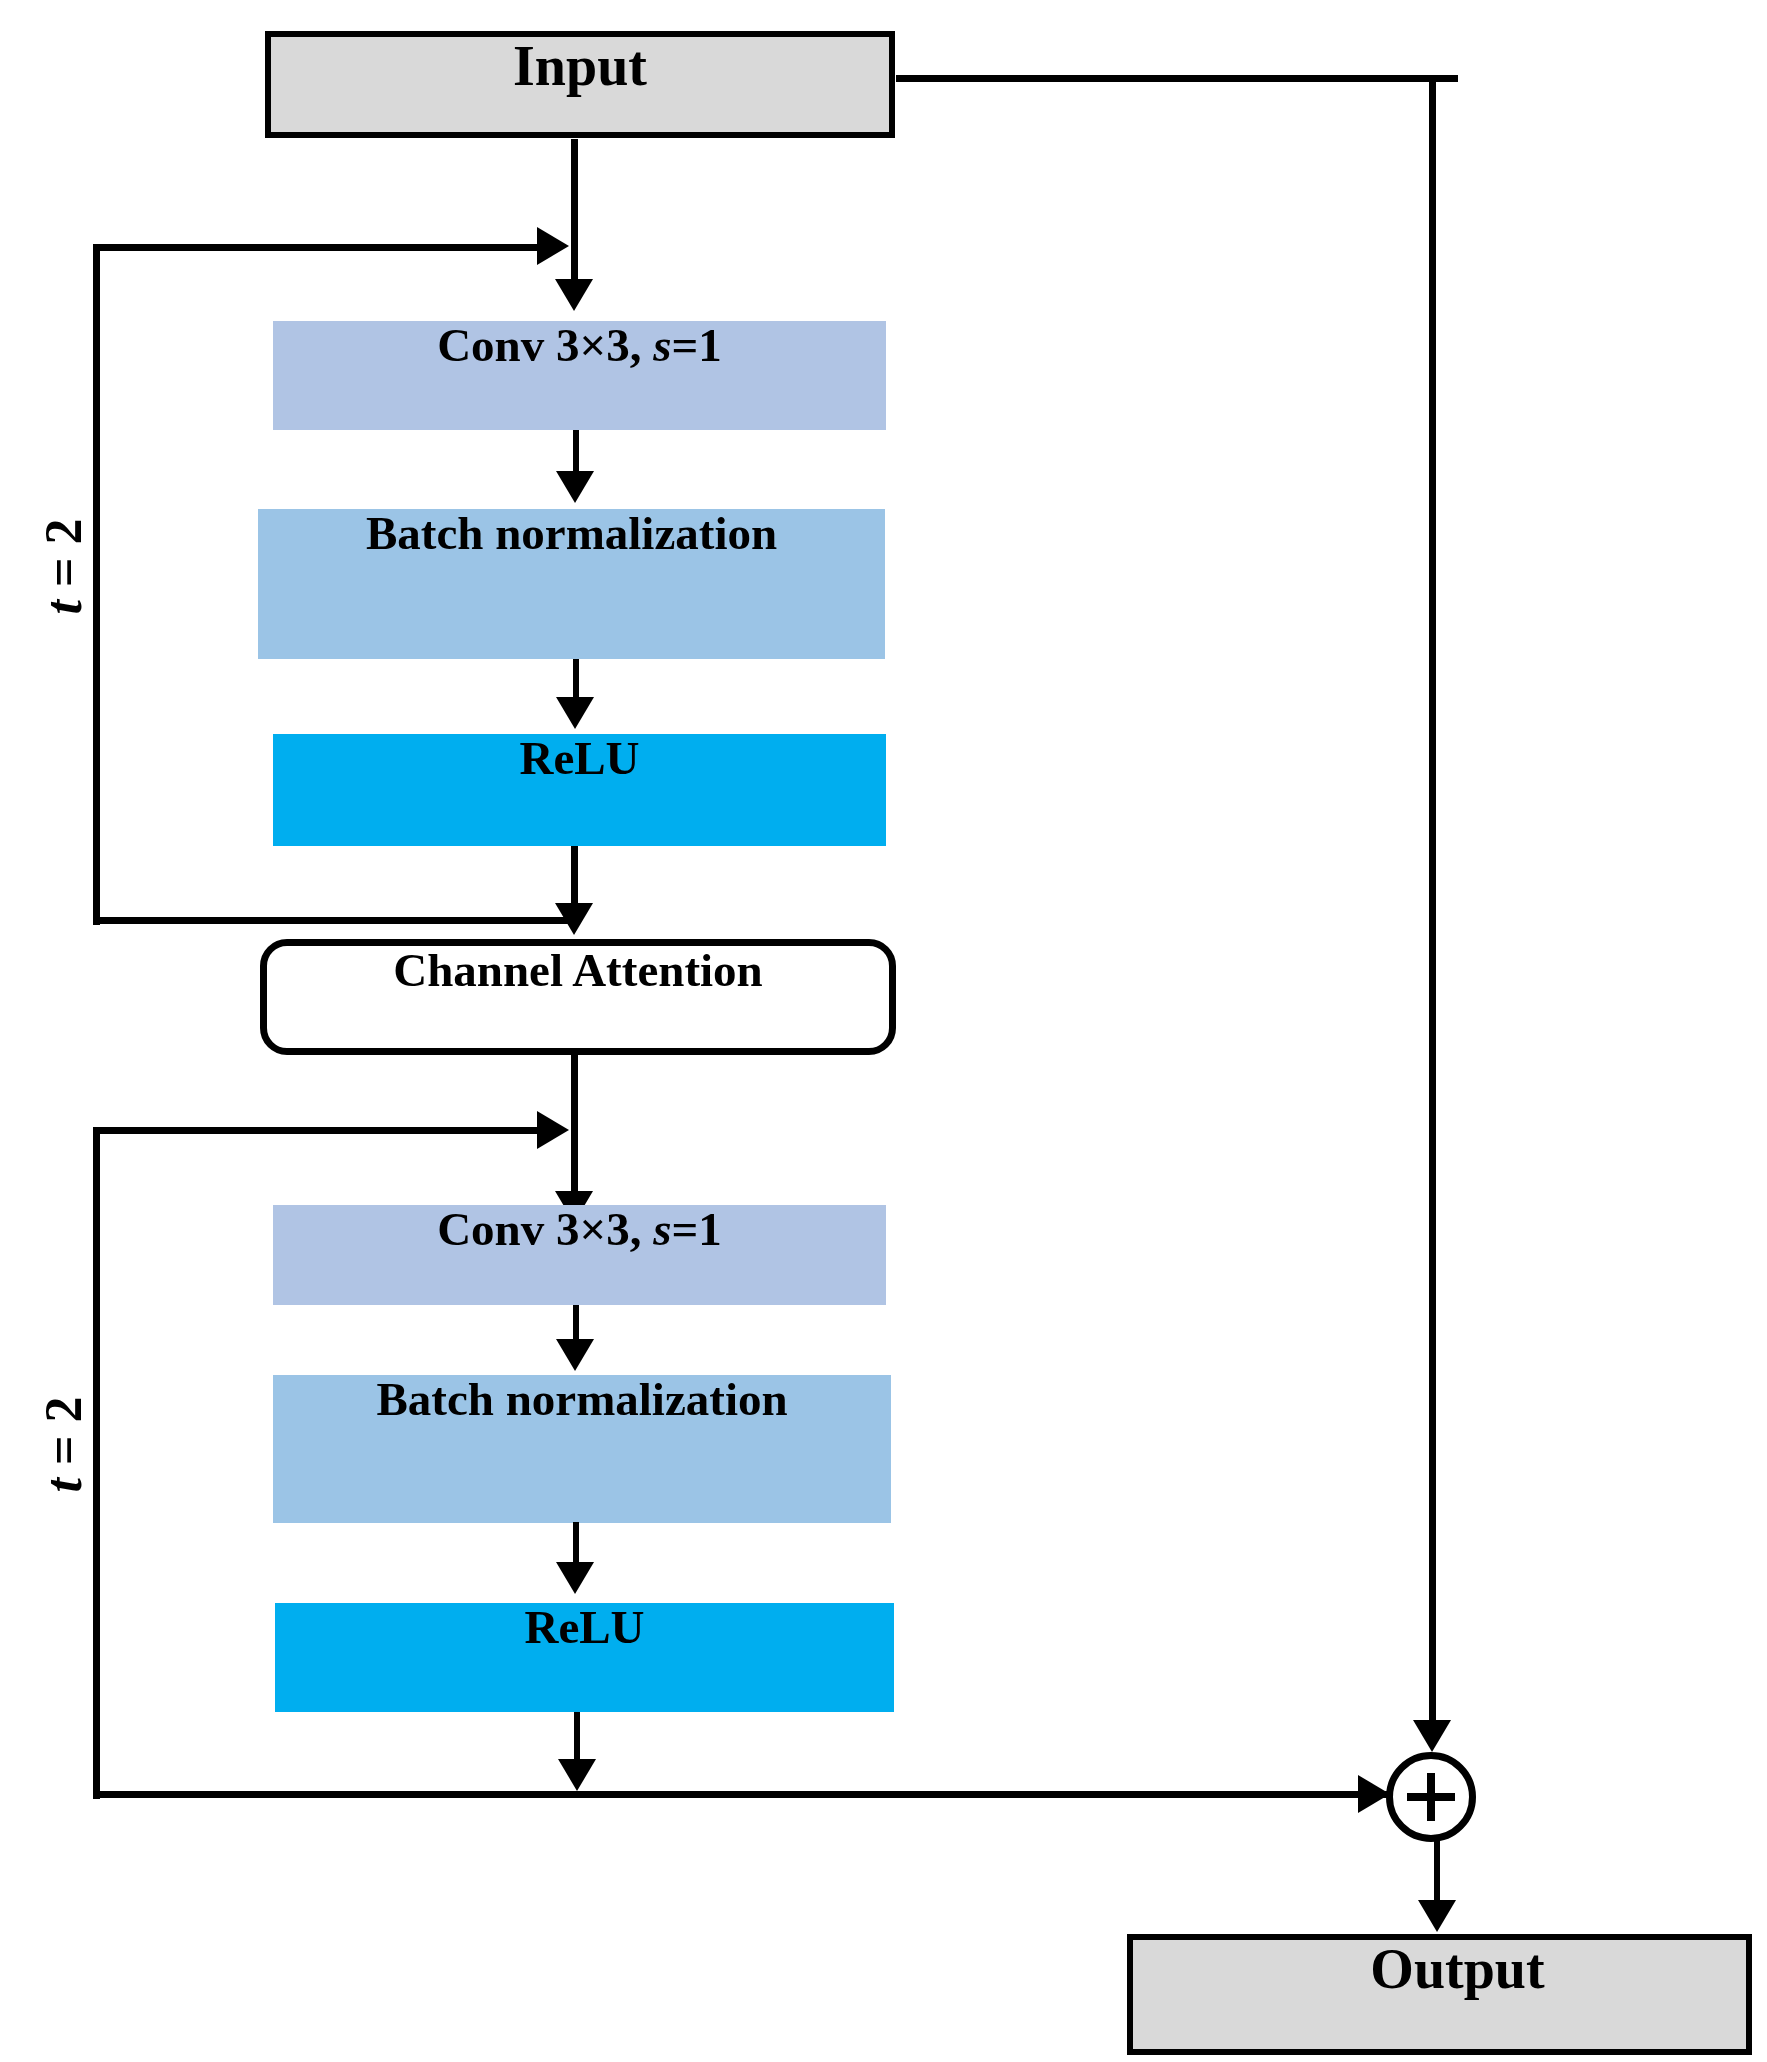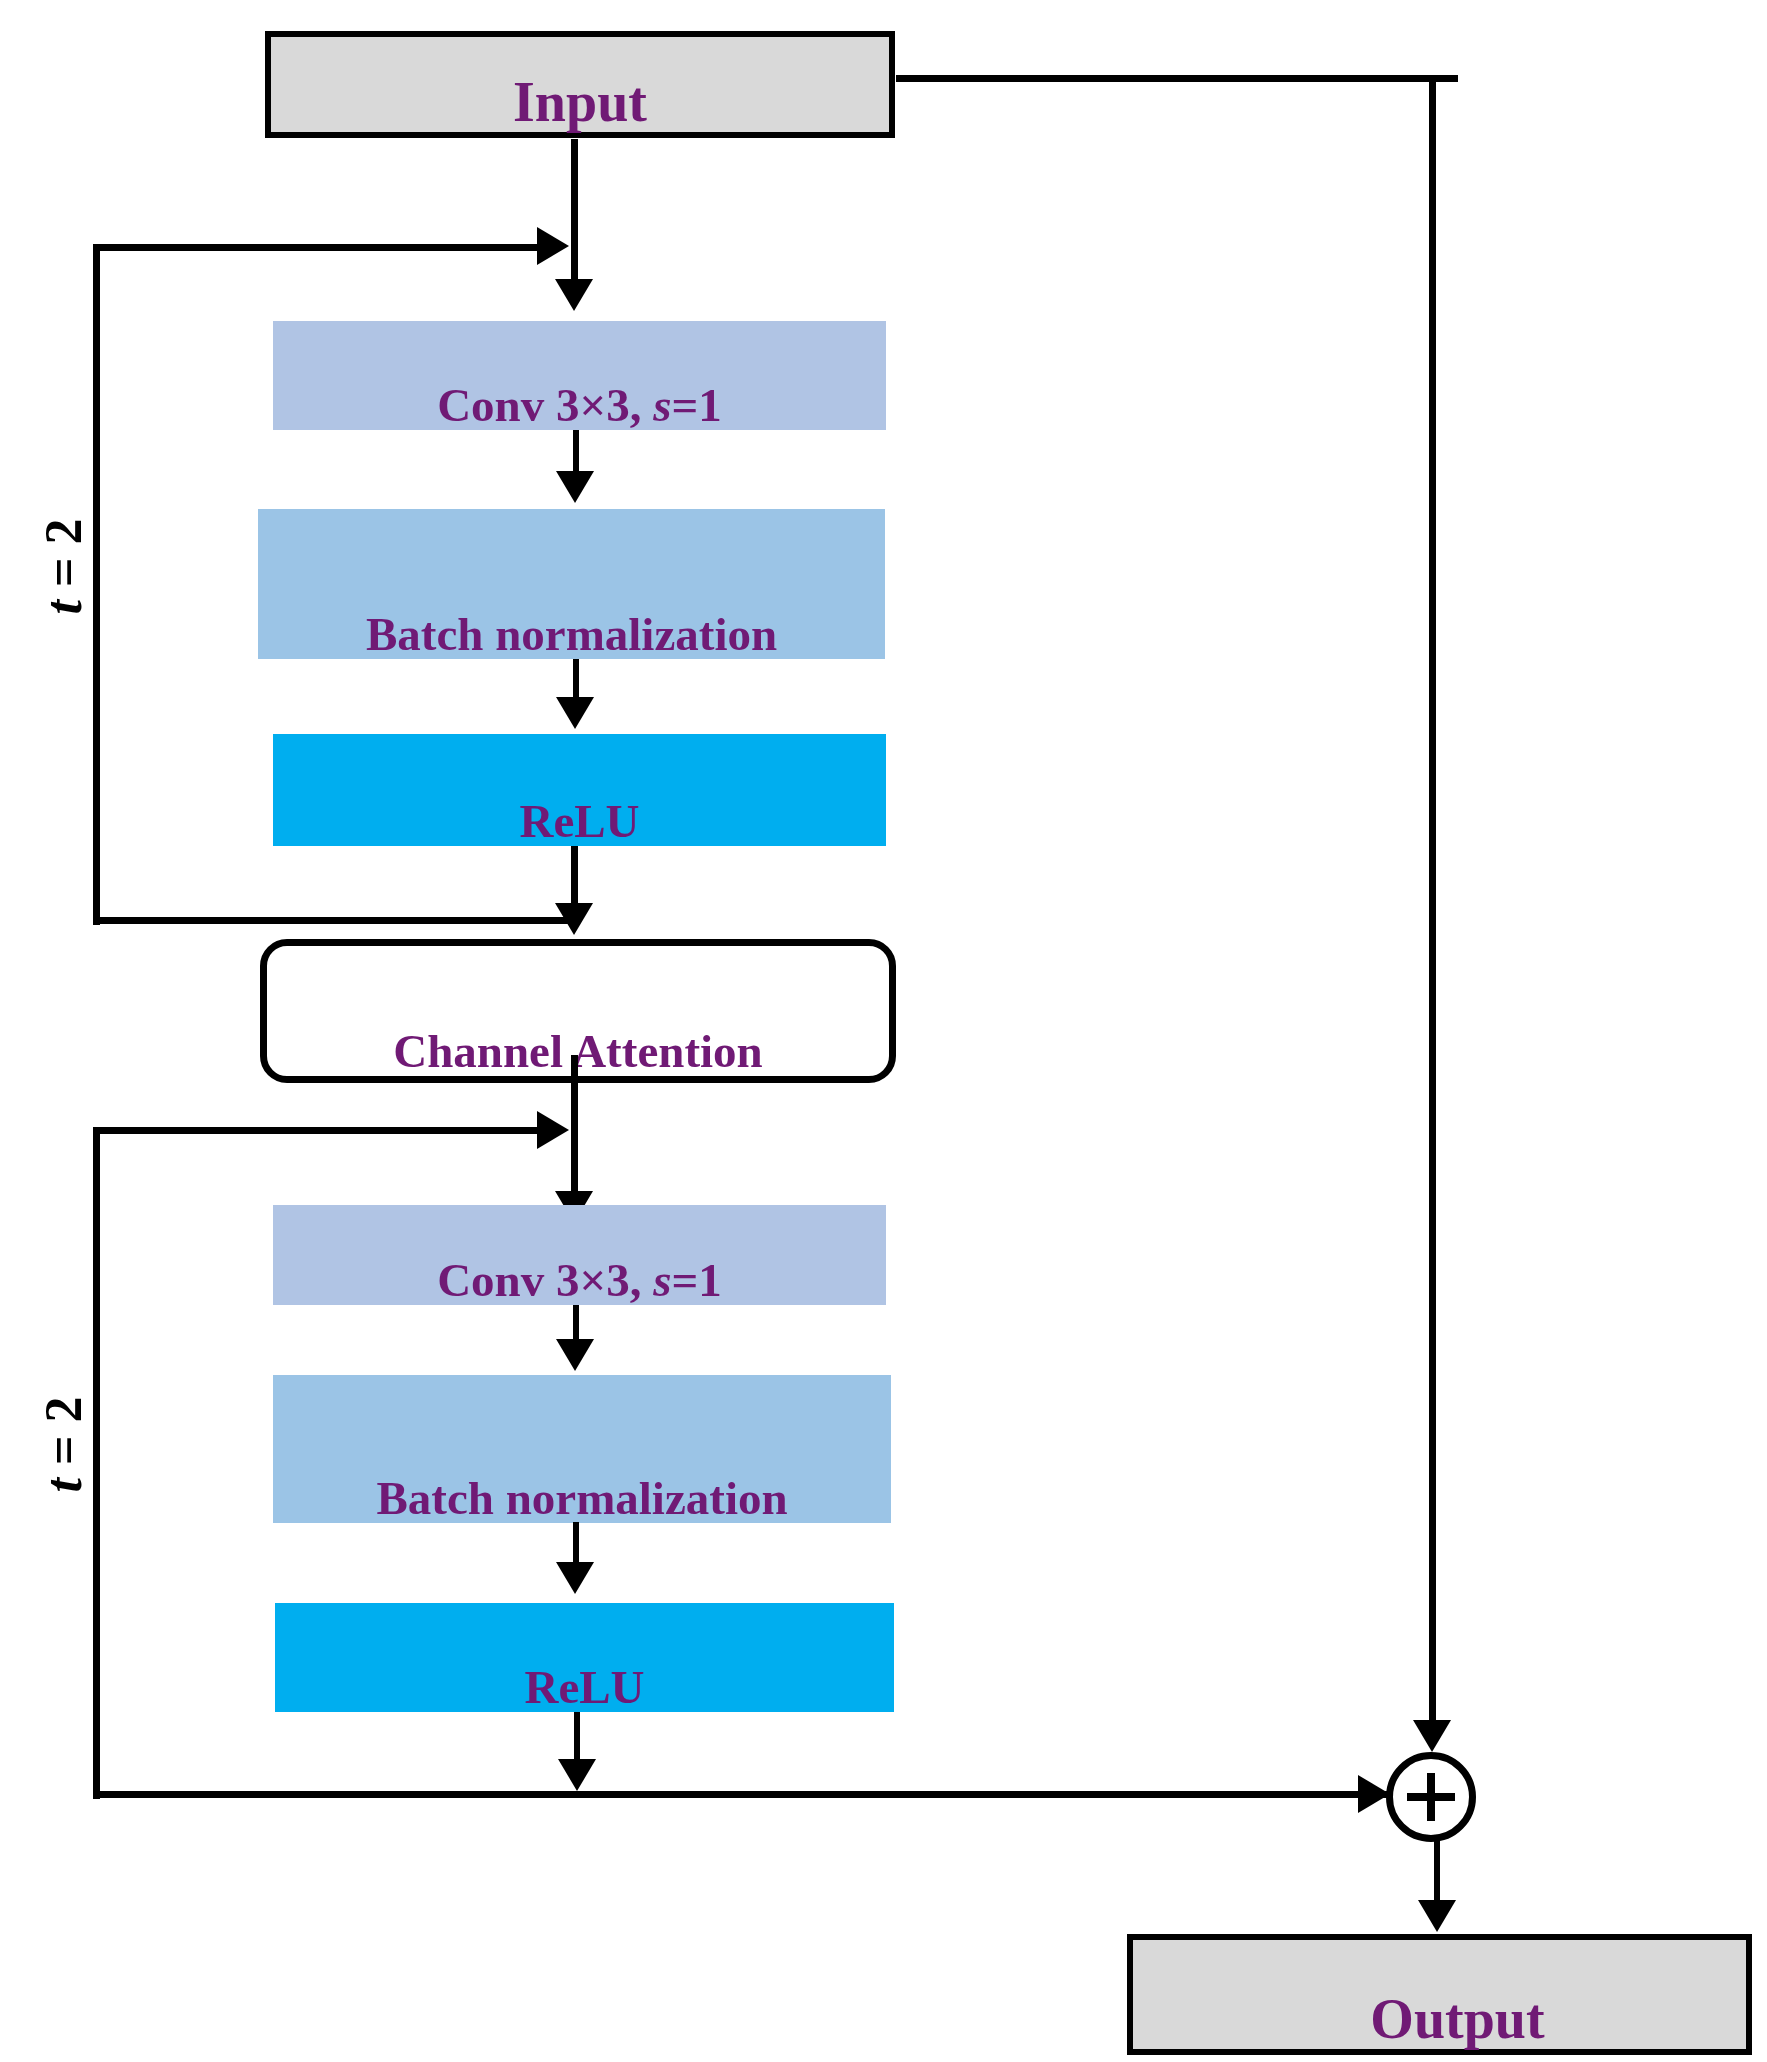--- a/index.html
+++ b/index.html
@@ -13,25 +13,25 @@
   #canvas {
     position: relative;
     width: 1768px;
     height: 2063px;
     background: #ffffff;
     overflow: hidden;
   }
   .node {
     position: absolute;
     display: flex;
-    align-items: flex-end;
+    align-items: flex-start;
     justify-content: center;
     text-align: center;
     font-weight: bold;
-    color: #701a75;
+    color: #000000;
     box-sizing: border-box;
     line-height: 1.05;
   }
   
   .term {
     background: #d9d9d9;
     border: 6.3px solid #000000;
     font-size: 56px;
   }
   
@@ -148,21 +148,21 @@
   <div class="vline thin" style="left:573px; top:659px; height:41px;"></div>
   <div class="arrow-down" style="left:556px; top:697px;"></div>
 
   <div class="node layer" style="left:273px; top:734px; width:613px; height:112px; background:#00aeef;">
     <span>ReLU</span>
   </div>
 
   <div class="vline" style="left:571px; top:846px; height:63px;"></div>
   <div class="arrow-down" style="left:555px; top:903px;"></div>
 
-  <div class="node rounded" style="left:260px; top:939px; width:636px; height:144px;">
+  <div class="node rounded" style="left:260px; top:939px; width:636px; height:116px;">
     <span>Channel Attention</span>
   </div>
 
   <div class="vline" style="left:571px; top:1055px; height:143px;"></div>
   <div class="arrow-down" style="left:555px; top:1191px;"></div>
 
   <div class="hline" style="left:93px; top:1127px; width:466px;"></div>
   <div class="arrow-right" style="left:537px; top:1111px;"></div>
   <div class="vline" style="left:93px; top:1127px; height:672px;"></div>
   <div class="hline" style="left:93px; top:1791px; width:1300px;"></div>

